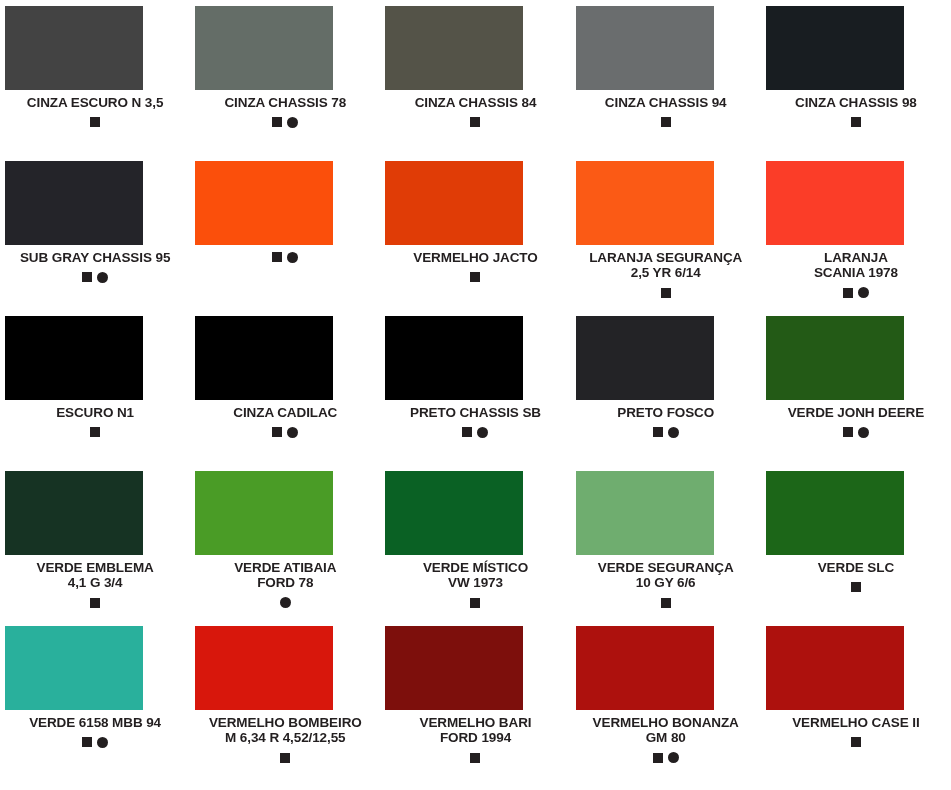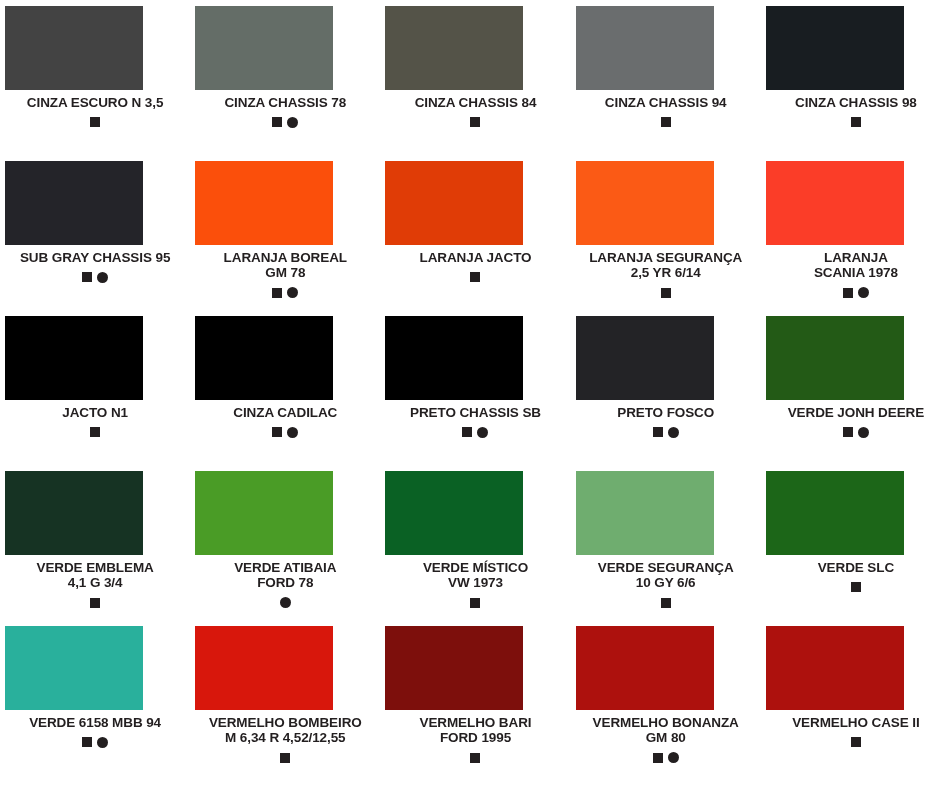--- a/index.html
+++ b/index.html
@@ -112,30 +112,28 @@
     <div class="swatch-cell">
       <div class="color-chip" style="background-color: rgb(36, 36, 41);"></div>
       <div class="chip-label">SUB GRAY CHASSIS 95</div>
       <div class="marker-row">
         <span class="marker-square"></span>
         <span class="marker-circle"></span>
       </div>
     </div>
     <div class="swatch-cell">
       <div class="color-chip" style="background-color: rgb(251, 79, 11);"></div>
-      <div class="chip-label">LARANJA BOREAL
-GM 78</div>
       <div class="marker-row">
         <span class="marker-square"></span>
         <span class="marker-circle"></span>
       </div>
     </div>
     <div class="swatch-cell">
       <div class="color-chip" style="background-color: rgb(224, 60, 6);"></div>
-      <div class="chip-label">LARANJA JACTO</div>
+      <div class="chip-label">VERMELHO JACTO</div>
       <div class="marker-row">
         <span class="marker-square"></span>
       </div>
     </div>
     <div class="swatch-cell">
       <div class="color-chip" style="background-color: rgb(251, 90, 21);"></div>
       <div class="chip-label">LARANJA SEGURANÇA
 2,5 YR 6/14</div>
       <div class="marker-row">
         <span class="marker-square"></span>
@@ -145,21 +143,21 @@
       <div class="color-chip" style="background-color: rgb(251, 61, 40);"></div>
       <div class="chip-label">LARANJA
 SCANIA 1978</div>
       <div class="marker-row">
         <span class="marker-square"></span>
         <span class="marker-circle"></span>
       </div>
     </div>
     <div class="swatch-cell">
       <div class="color-chip" style="background-color: rgb(0, 0, 0);"></div>
-      <div class="chip-label">JACTO N1</div>
+      <div class="chip-label">ESCURO N1</div>
       <div class="marker-row">
         <span class="marker-square"></span>
       </div>
     </div>
     <div class="swatch-cell">
       <div class="color-chip" style="background-color: rgb(0, 0, 0);"></div>
       <div class="chip-label">CINZA CADILAC</div>
       <div class="marker-row">
         <span class="marker-square"></span>
         <span class="marker-circle"></span>
@@ -240,21 +238,21 @@
       <div class="color-chip" style="background-color: rgb(216, 23, 12);"></div>
       <div class="chip-label">VERMELHO BOMBEIRO
 M 6,34 R 4,52/12,55</div>
       <div class="marker-row">
         <span class="marker-square"></span>
       </div>
     </div>
     <div class="swatch-cell">
       <div class="color-chip" style="background-color: rgb(125, 15, 12);"></div>
       <div class="chip-label">VERMELHO BARI
-FORD 1995</div>
+FORD 1994</div>
       <div class="marker-row">
         <span class="marker-square"></span>
       </div>
     </div>
     <div class="swatch-cell">
       <div class="color-chip" style="background-color: rgb(173, 17, 13);"></div>
       <div class="chip-label">VERMELHO BONANZA
 GM 80</div>
       <div class="marker-row">
         <span class="marker-square"></span>

